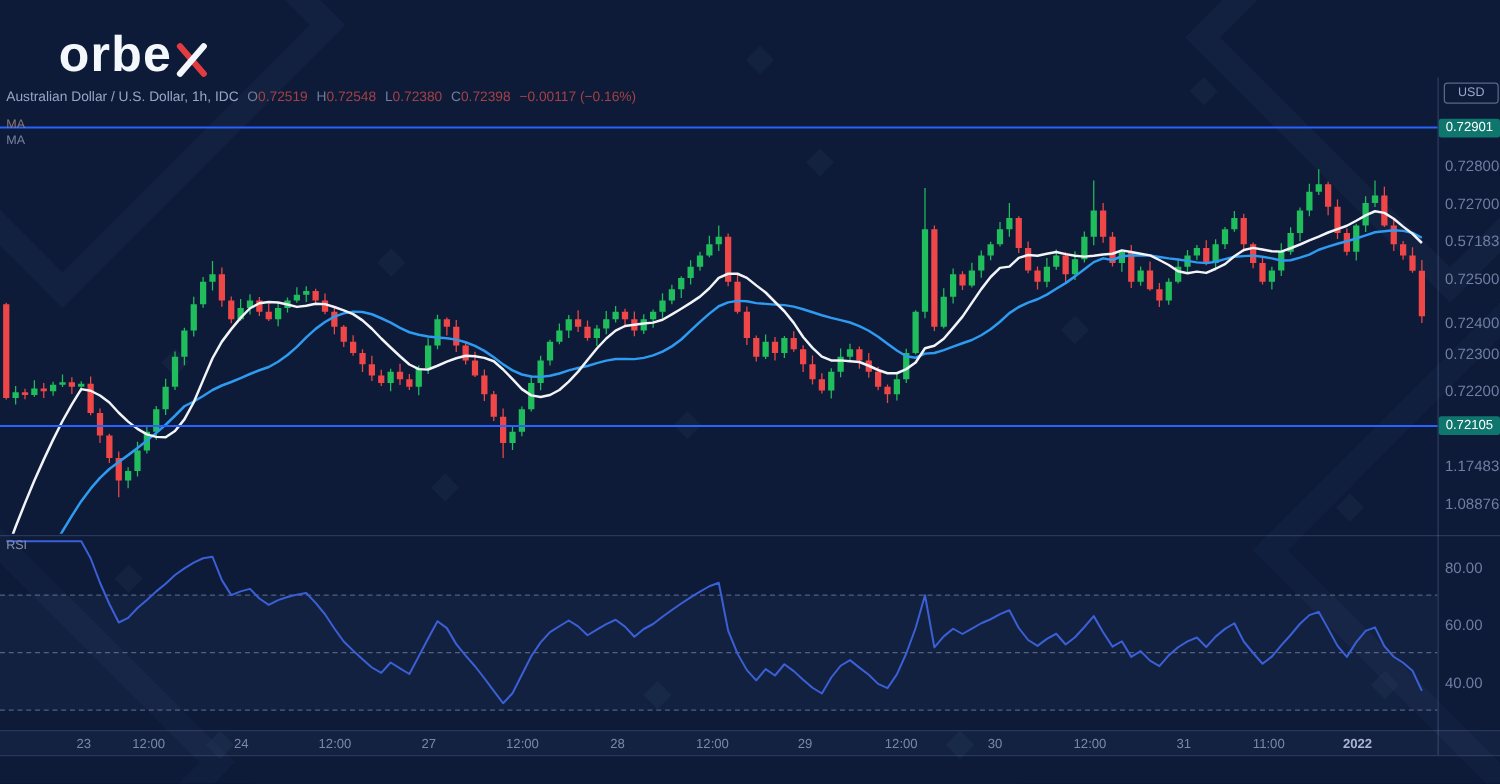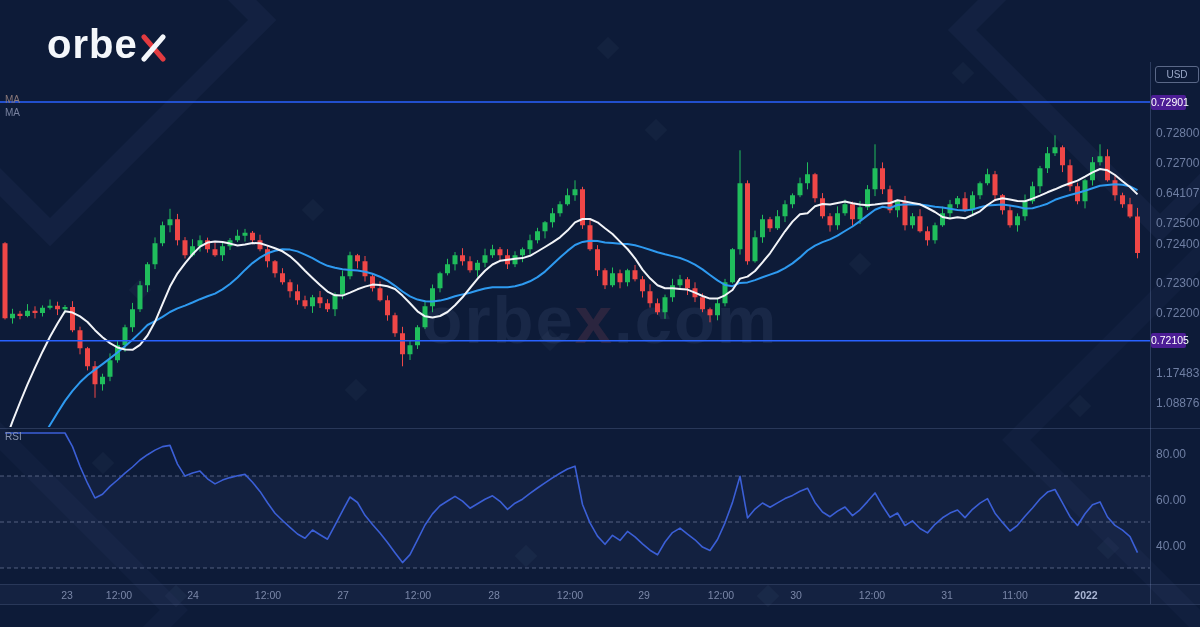--- a/index.html
+++ b/index.html
@@ -24,21 +24,21 @@
   .title-row .lab{color:#6e7c9e;margin-left:7px;}
   .title-row .val{color:#a64045;}
   .title-row .chg{color:#a64045;margin-left:7px;}
   .ma-lab{position:absolute;left:5px;font-size:10px;color:#78829f;}
   
   .tick{position:absolute;font-size:12px;color:#6f7fa3;}
   .price-tick{left:1156px;width:44px;}
   .rsi-tick{left:1156px;width:44px;}
   .time-tick{transform:translateX(-50%);top:589px;font-size:10.5px;color:#7a87a8;}
   .time-tick.bold{font-weight:bold;color:#a9b5d3;}
-  .badge{position:absolute;left:1151px;width:35px;height:15px;background:#4c1d95;color:#fff;
+  .badge{position:absolute;left:1151px;width:49px;height:15px;background:#0f766e;color:#fff;
          font-size:10.5px;line-height:15px;text-align:center;border-radius:2px;}
   .usd-badge{position:absolute;left:1155px;top:66px;width:42px;height:15px;border:1px solid #5a6888;
              border-radius:3px;color:#9aa8c8;font-size:10px;line-height:15px;text-align:center;}
   .rsi-label{position:absolute;left:5px;top:431px;font-size:10px;color:#8792ad;}
   
   .watermark{position:absolute;left:0;top:281px;width:1200px;text-align:center;
              font-size:67px;font-weight:bold;letter-spacing:2px;white-space:nowrap;pointer-events:none;}
   .watermark .wm{color:rgba(139,161,210,0.10);}
   .watermark .wmx{color:rgba(228,100,108,0.14);}
 </style>
@@ -59,21 +59,20 @@
   <div class="diam" style="left:348px;top:382px;"></div>
   <div class="diam" style="left:542px;top:332px;"></div>
   <div class="diam" style="left:852px;top:256px;"></div>
   <div class="diam" style="left:1072px;top:398px;"></div>
   <div class="diam" style="left:95px;top:455px;"></div>
   <div class="diam" style="left:518px;top:548px;"></div>
   <div class="diam" style="left:168px;top:588px;"></div>
   <div class="diam" style="left:760px;top:588px;"></div>
   <div class="diam" style="left:1100px;top:540px;"></div>
 
-  <div class="watermark"><span class="wm">orbe</span><span class="wmx">x</span><span class="wm">.com</span></div>
 
   <svg id="chart" width="1200" height="627">
       <defs>
         <clipPath id="cpP">
           <rect x="0" y="62" width="1150" height="365"></rect>
         </clipPath>
         <clipPath id="cpR">
           <rect x="0" y="430" width="1150" height="152"></rect>
         </clipPath>
       </defs>
@@ -103,32 +102,35 @@
   <div class="vline" style="left:1150px;top:62px;height:542px;"></div>
 
   <div class="logo">
     <span class="txt">orbe</span>
     <svg width="27" height="28" viewBox="0 0 27 28">
       <path d="M4,3 L23,25" stroke="#E23B40" stroke-width="5" stroke-linecap="round" fill="none"></path>
       <path d="M23,3 L4,25" stroke="#F4F7FB" stroke-width="5" stroke-linecap="round" fill="none"></path>
     </svg>
   </div>
 
+  <div class="title-row">
+    <span>Australian Dollar / U.S. Dollar, 1h, IDC</span><span id="ohlc-row"><span class="lab">O</span><span class="val">0.72519</span><span class="lab">H</span><span class="val">0.72548</span><span class="lab">L</span><span class="val">0.72380</span><span class="lab">C</span><span class="val">0.72398</span></span><span class="chg">−0.00117 (−0.16%)</span>
+  </div>
   <div class="ma-lab" style="top:94px;color:#8a7878;">MA</div>
   <div class="ma-lab" style="top:107px;">MA</div>
 
   <div class="usd-badge">USD</div>
   <div class="rsi-label">RSI</div>
 
   <div id="labels">
       <div class="tick price-tick" style="top: 126.3px;">0.72800</div>
       <div class="tick price-tick" style="top: 156.3px;">0.72700</div>
-      <div class="tick price-tick" style="top: 186.3px;">0.64107</div>
+      <div class="tick price-tick" style="top: 186.3px;">0.57183</div>
       <div class="tick price-tick" style="top: 216.3px;">0.72500</div>
-      <div class="tick price-tick" style="top: 237px;">0.72400</div>
+      <div class="tick price-tick" style="top: 251px;">0.72400</div>
       <div class="tick price-tick" style="top: 276.3px;">0.72300</div>
       <div class="tick price-tick" style="top: 306.3px;">0.72200</div>
       <div class="tick price-tick" style="top: 366.3px;">1.17483</div>
       <div class="tick price-tick" style="top: 396.3px;">1.08876</div>
       <div class="badge" style="top: 94.5px;">0.72901</div>
       <div class="badge" style="top: 333.3px;">0.72105</div>
       <div class="tick rsi-tick" style="top: 447px;">80.00</div>
       <div class="tick rsi-tick" style="top: 493px;">60.00</div>
       <div class="tick rsi-tick" style="top: 539px;">40.00</div>
       <div class="time-tick" style="position: absolute; left: 42px; margin-left: 25px;">23</div>

